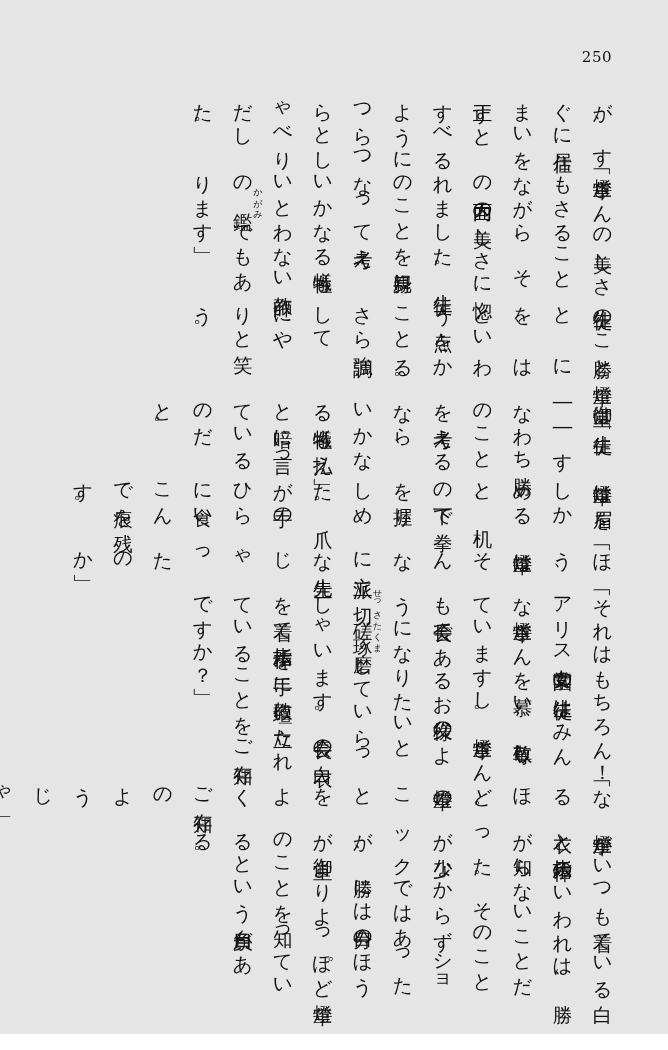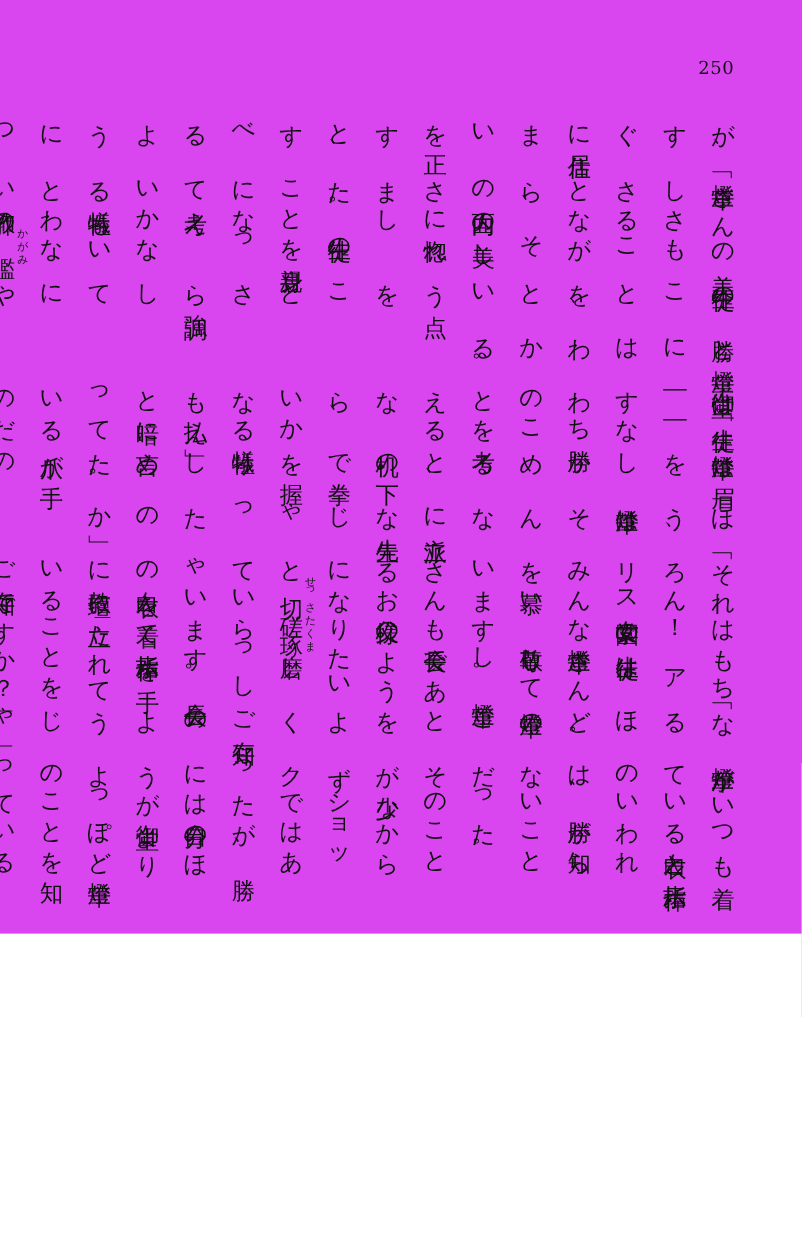--- a/index.html
+++ b/index.html
@@ -11,23 +11,23 @@
     width: 668px;
     height: 1050px;
     overflow: hidden;
     font-family: "DejaVu Serif", "Liberation Serif", serif;
     color: #111111;
   }
 
   .page {
     position: relative;
     width: 668px;
-    height: 778px;
+    height: 1034px;
     box-sizing: border-box;
-    background: #d946ef;
+    background: #e5e5e5;
   }
 
   .page-number {
     position: absolute;
     top: 48px;
     right: 56px;
     font-size: 15px;
     letter-spacing: 0.5px;
     color: #111111;
     font-family: "DejaVu Serif", "Liberation Serif", serif;

